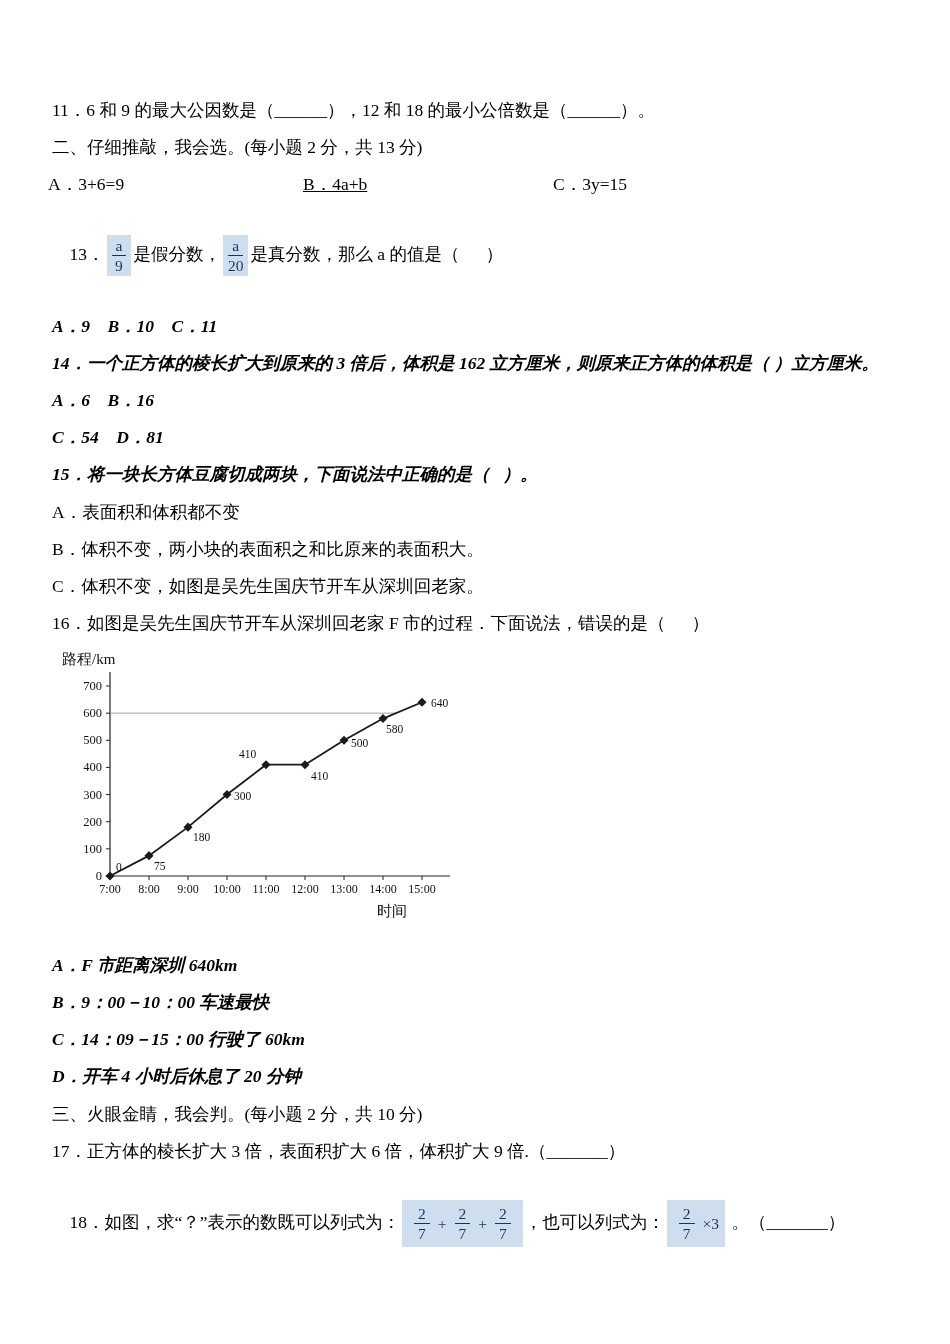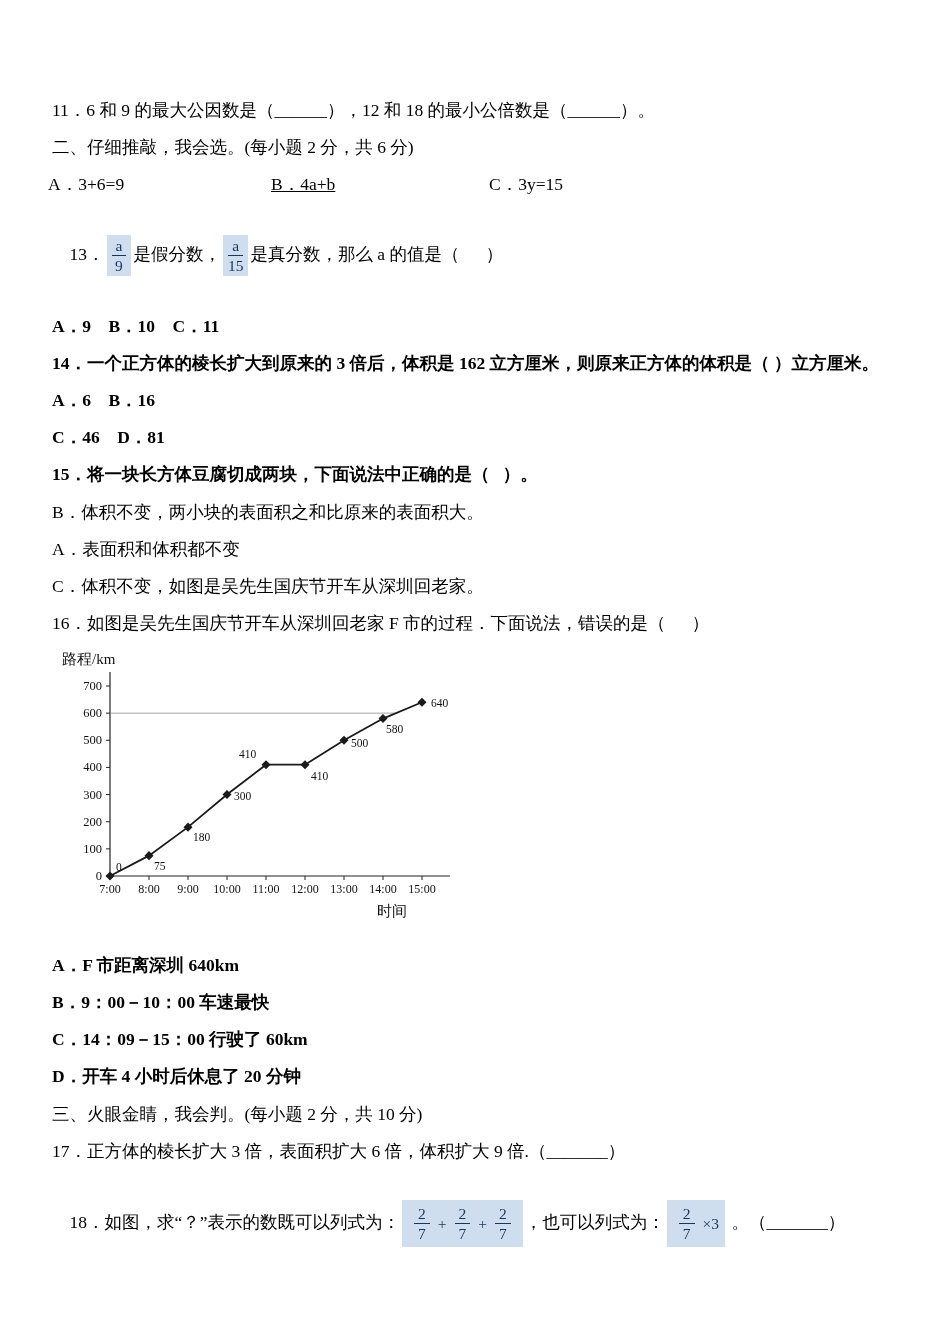--- a/index.html
+++ b/index.html
@@ -10,22 +10,22 @@
     margin: 0 auto;
     font-family: "Liberation Serif", "DejaVu Serif", serif;
     color: #000;
   }
   .page { padding: 98px 48px 40px 48px; font-size: 17.5px; }
   p.line {
     margin: 0 0 13px 4px;
     line-height: 1.38;
     white-space: pre-wrap;
   }
-  .bold { font-weight: bold; }
-  .optrow { display: flex; margin: 0 0 13px 0; line-height: 1.38; }
+  .bold { font-weight: bold; font-style: italic; }
+  .optrow { display: flex; margin: 0 0 13px 0; line-height: 1.38; gap: 32px; }
   .optrow .opt { display: inline-block; white-space: pre; }
   .opt-a { width: 223px; }
   .opt-b { width: 218px; text-decoration: underline; }
   .frac {
     display: inline-flex;
     flex-direction: column;
     align-items: center;
     vertical-align: middle;
     line-height: 1.1;
     font-size: 15.5px;
@@ -49,40 +49,40 @@
   .chart-figure { margin: 8px 0 18px 0; }
   svg text { font-family: "Liberation Serif", "DejaVu Serif", serif; }
 </style>
 </head>
 <body>
 
 <div class="page">
 
   <p class="line">11．6 和 9 的最大公因数是（______），12 和 18 的最小公倍数是（______）。</p>
 
-  <p class="line">二、仔细推敲，我会选。(每小题 2 分，共 6 分)</p>
+  <p class="line">二、仔细推敲，我会选。(每小题 2 分，共 13 分)</p>
 
   <div class="optrow">
     <span class="opt opt-a">A．3+6=9</span>
     <span class="opt opt-b">B．4a+b</span>
     <span class="opt">C．3y=15</span>
   </div>
 
   <p class="line">
-    <span>13．</span><span class="frac hl"><span class="num">a</span><span class="den">9</span></span><span>是假分数，</span><span class="frac hl"><span class="num">a</span><span class="den">15</span></span><span>是真分数，那么 a 的值是（      ）</span>
+    <span>13．</span><span class="frac hl"><span class="num">a</span><span class="den">9</span></span><span>是假分数，</span><span class="frac hl"><span class="num">a</span><span class="den">20</span></span><span>是真分数，那么 a 的值是（      ）</span>
   </p>
   <p class="line bold">A．9　B．10　C．11</p>
 
   <p class="line bold">14．一个正方体的棱长扩大到原来的 3 倍后，体积是 162 立方厘米，则原来正方体的体积是（ ）立方厘米。</p>
   <p class="line bold">A．6　B．16</p>
-  <p class="line bold">C．46　D．81</p>
+  <p class="line bold">C．54　D．81</p>
 
   <p class="line bold">15．将一块长方体豆腐切成两块，下面说法中正确的是（   ）。</p>
+  <p class="line">A．表面积和体积都不变</p>
   <p class="line">B．体积不变，两小块的表面积之和比原来的表面积大。</p>
-  <p class="line">A．表面积和体积都不变</p>
   <p class="line">C．体积不变，如图是吴先生国庆节开车从深圳回老家。</p>
 
   <p class="line">16．如图是吴先生国庆节开车从深圳回老家 F 市的过程．下面说法，错误的是（      ）</p>
 
   <div class="chart-figure">
     <svg width="470" height="282" xmlns="http://www.w3.org/2000/svg">
         <text x="14" y="16" font-size="15" fill="#111">路程/km</text>
         <line x1="62" y1="24" x2="62" y2="228" stroke="#222" stroke-width="1.2"></line>
         <line x1="62" y1="228" x2="402" y2="228" stroke="#222" stroke-width="1.2"></line>
         <line x1="62" y1="65.14285714285714" x2="348" y2="65.14285714285714" stroke="#8a8a8a" stroke-width="0.8"></line>

